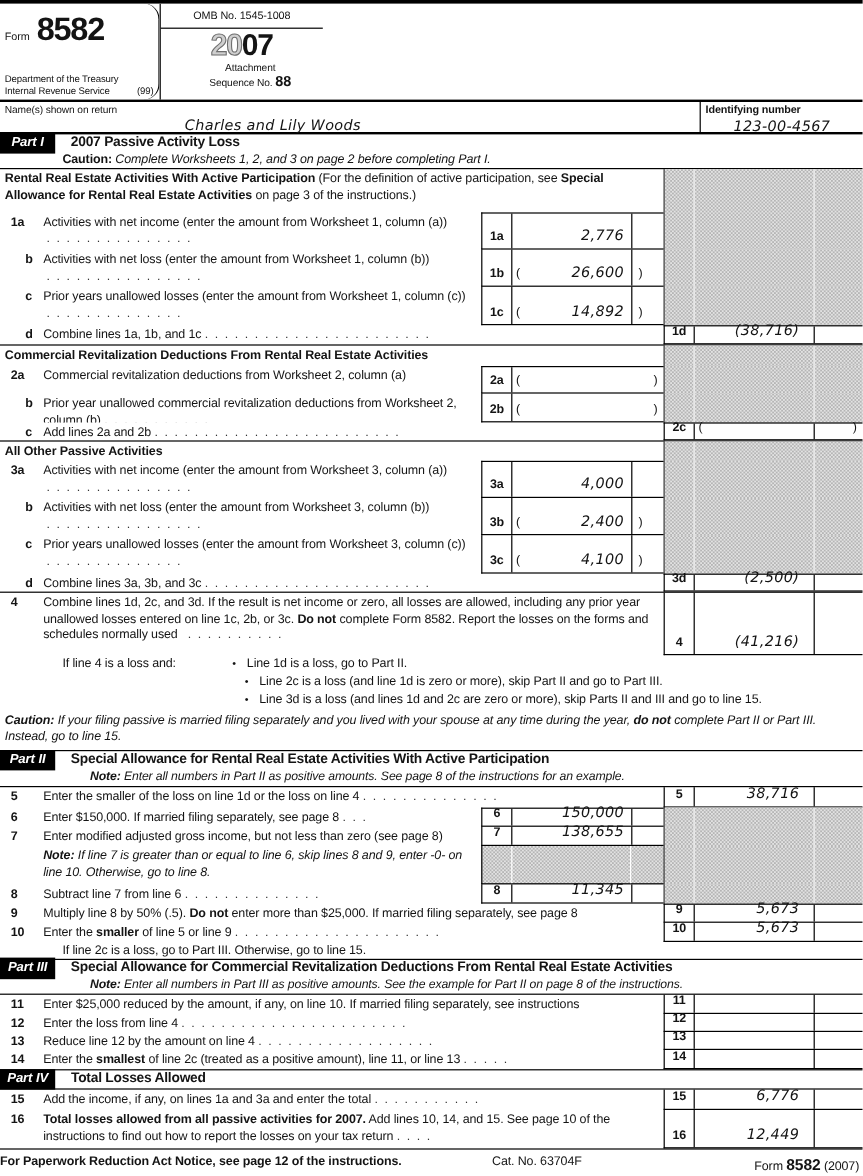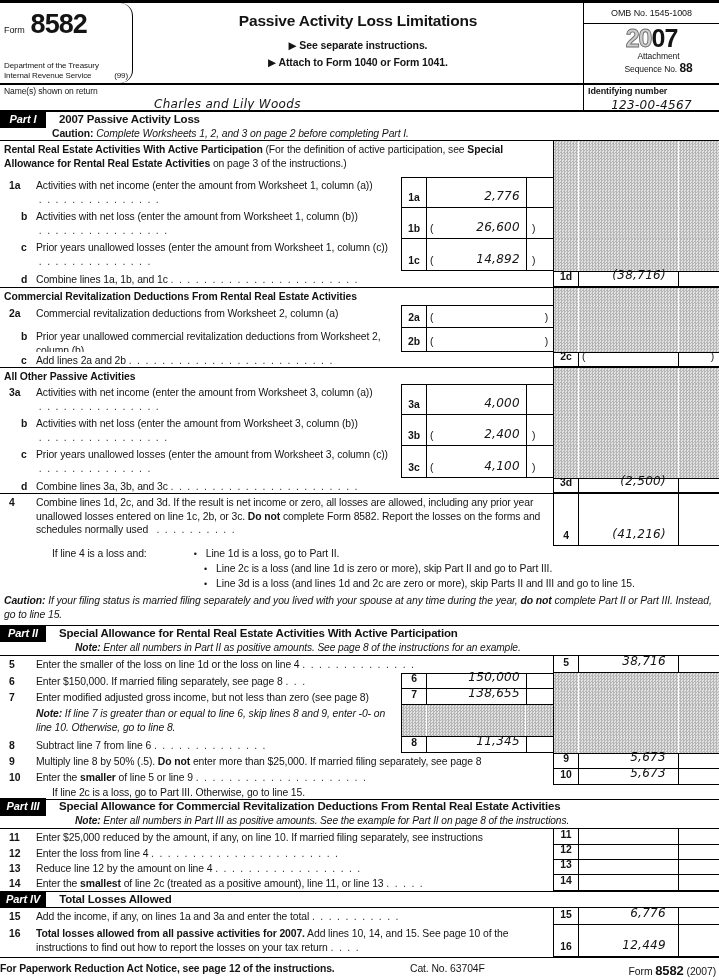--- a/index.html
+++ b/index.html
@@ -116,25 +116,20 @@
     <div class="h-left">
       <div><span class="formword">Form</span><span class="formnum">8582</span></div>
       <div class="dept">
         <div>Department of the Treasury</div>
         <div class="dept-row">
             <span>Internal Revenue Service</span>
             <span>(99)</span>
           </div>
       </div>
     </div>
-    <div class="h-center">
-      <div class="h-title">Passive Activity Loss Limitations</div>
-      <div class="h-inst">▶ See separate instructions.</div>
-      <div class="h-inst" style="margin-top:3px">▶ Attach to Form 1040 or Form 1041.</div>
-    </div>
     <div class="h-right">
       <div class="omb">OMB No. 1545-1008</div>
       <div class="year"><span class="y20">20</span><span>07</span></div>
       <div class="attach">
         <div>Attachment</div>
         <div><span>Sequence No.</span> <span class="seq">88</span></div>
       </div>
     </div>
   </div>
 
@@ -398,21 +393,21 @@
   <div class="bullrow" style="height:15px">
     <div class="bl-pad"></div>
     <div><span class="bglyph">•</span><span>Line 2c is a loss (and line 1d is zero or more), skip Part II and go to Part III.</span></div>
   </div>
   <div class="bullrow" style="height:16px">
     <div class="bl-pad"></div>
     <div><span class="bglyph">•</span><span>Line 3d is a loss (and lines 1d and 2c are zero or more), skip Parts II and III and go to line 15.</span></div>
   </div>
 
   <div class="cautionrow" style="height:33px">
-    <span class="bi">Caution:</span><span class="i"> If your filing status is married filing separately and you lived with your spouse at any time during the year, </span><span class="bi">do not</span><span class="i"> complete Part II or Part III. Instead, go to line 15.</span>
+    <span class="bi">Caution:</span><span class="i"> If your filing passive is married filing separately and you lived with your spouse at any time during the year, </span><span class="bi">do not</span><span class="i"> complete Part II or Part III. Instead, go to line 15.</span>
   </div>
 
   <div class="partbar bt15" style="height:16px">
     <div class="plabel">Part II</div>
     <div class="ptitle">Special Allowance for Rental Real Estate Activities With Active Participation</div>
   </div>
   <div class="pnote bb1" style="height:15px">
     <span class="bi">Note:</span><span class="i"> Enter all numbers in Part II as positive amounts. See page 8 of the instructions for an example.</span>
   </div>
 

